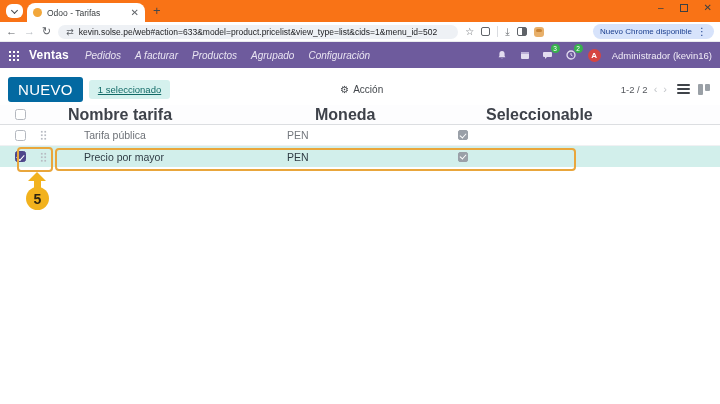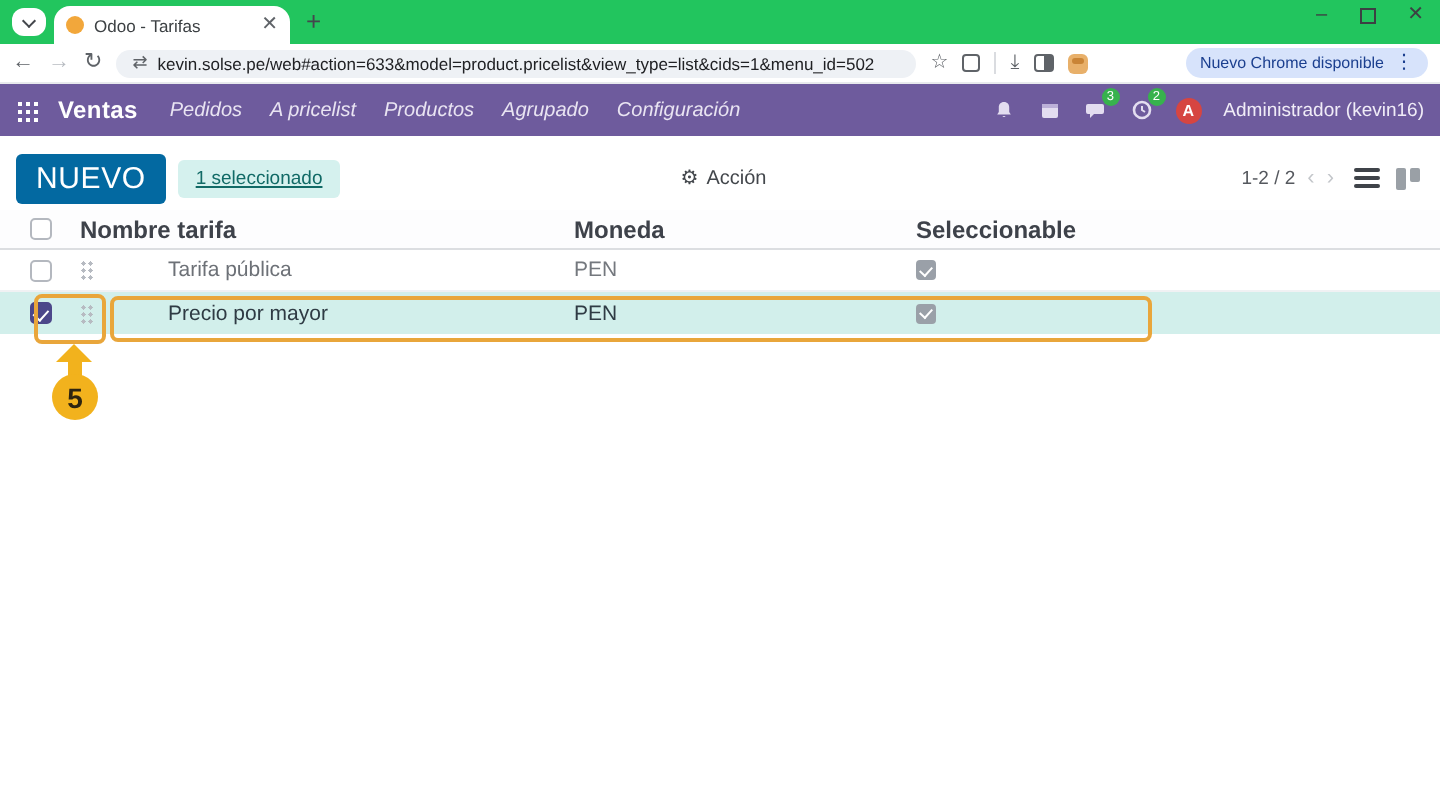--- a/index.html
+++ b/index.html
@@ -1,21 +1,21 @@
 <!DOCTYPE html>
 <html><head>
 <meta charset="utf-8">
 <style>
   * { margin:0; padding:0; box-sizing:border-box; }
   html,body { width:720px; height:404px; }
   body { font-family:"Liberation Sans","DejaVu Sans",sans-serif; background:#fff; position:relative; overflow:hidden; }
   .screen { position:absolute; inset:0; width:720px; height:404px; background:#fff; }
 
   
-  .titlebar { height:22px; background:#22c55e; display:flex; align-items:flex-end; position:relative; }
+  .titlebar { height:22px; background:#f97316; display:flex; align-items:flex-end; position:relative; }
   .tab-search { width:17px; height:14px; margin:0 4px 4px 6px; background:#fff; border-radius:6px; display:flex; align-items:center; justify-content:center; }
   .chev { width:5px; height:5px; border-right:1.4px solid #44474d; border-bottom:1.4px solid #44474d; transform:rotate(45deg); margin-top:-2px; }
   .tab { width:118px; height:19px; background:#fff; border-radius:8px 8px 0 0; display:flex; align-items:center; padding:0 6px; gap:5px; }
   .favicon { width:9px; height:9px; border-radius:50%; background:#f2a73b; flex:none; }
   .tab-title { font-size:8.5px; color:#3c4043; white-space:nowrap; overflow:hidden; flex:1; }
   .tab-close { font-size:10px; color:#5f6368; line-height:1; }
   .newtab { font-size:13px; color:#44474d; margin:0 0 4px 8px; }
   .wincontrols { position:absolute; right:8px; top:2px; display:flex; gap:16px; align-items:center; }
   .wincontrols span { font-size:10px; color:#3c4043; }
   .win-max { width:8px; height:8px; border:1px solid #3c4043; display:inline-block; }
@@ -77,21 +77,21 @@
   .kanban-ico i:first-child { height:11px; } .kanban-ico i:last-child { height:7px; }
 
   
   .table { margin-top:3px; font-size:10.5px; }
   .trow { display:flex; align-items:center; height:21px; border-bottom:1px solid #f0f1f3; }
   .trow.head { height:20px; border-bottom:1px solid #dcdee1; background:#fdfdfe; }
   .c-check { flex:0 0 40px; display:flex; justify-content:center; }
   .c-name { flex:0 0 247px; display:flex; align-items:center; gap:7px; }
   .c-cur { flex:0 0 171px; }
   .c-sel { flex:1; }
-  .head .col-label { font-weight:bold; color:#3e424a; font-size:12px; }
+  .head .col-label { font-weight:bold; color:#3e424a; font-size:16px;margin-left:28px; }
   .cbx { width:11px; height:11px; border:1px solid #b4b8bf; border-radius:2.5px; background:#fff; position:relative; }
   .cbx.checked { background:#4c478a; border-color:#4c478a; }
   .cbx.checked::after { content:""; position:absolute; left:2.5px; top:0.5px; width:3.5px; height:6px; border-right:1.6px solid #fff; border-bottom:1.6px solid #fff; transform:rotate(42deg); }
   .cbx.gray { width:10px; height:10px; background:#9aa0a8; border-color:#9aa0a8; border-radius:2px; }
   .cbx.gray::after { content:""; position:absolute; left:2.4px; top:0.6px; width:3px; height:5px; border-right:1.5px solid #fff; border-bottom:1.5px solid #fff; transform:rotate(42deg); }
   .handle { width:7px; height:10px; background-image:radial-gradient(#b7bbc2 1px, transparent 1.1px); background-size:3.5px 3.5px; }
   .rowtext { color:#6d7177;padding-left:30px; }
   .cur { color:#74787e; }
   .row-selected { background:#d2efeb; border-bottom:none; }
   .row-selected .rowtext, .row-selected .cur { color:#2f3b44; }
@@ -145,21 +145,21 @@
       <span class="txt">Nuevo Chrome disponible</span>
       <span class="kebab">⋮</span>
     </div>
   </div>
 
   <div class="odoo-nav">
     <div class="grid-ico"></div>
     <div class="app-name">Ventas</div>
     <div class="nav-menu">
       <span>Pedidos</span>
-      <span>A pricelist</span>
+      <span>A facturar</span>
       <span>Productos</span>
       <span>Agrupado</span>
       <span>Configuración</span>
     </div>
     <div class="nav-right">
       <div class="mini-ico">
         <svg width="10" height="10" viewBox="0 0 10 10">
             <path d="M5 1c-1.7 0-2.6 1.2-2.6 2.7V6L1.6 7.2h6.8L7.6 6V3.7C7.6 2.2 6.7 1 5 1zM4.2 8a.9.9 0 0 0 1.6 0z" fill="#e3ddf0"></path>
           </svg>
       </div>

